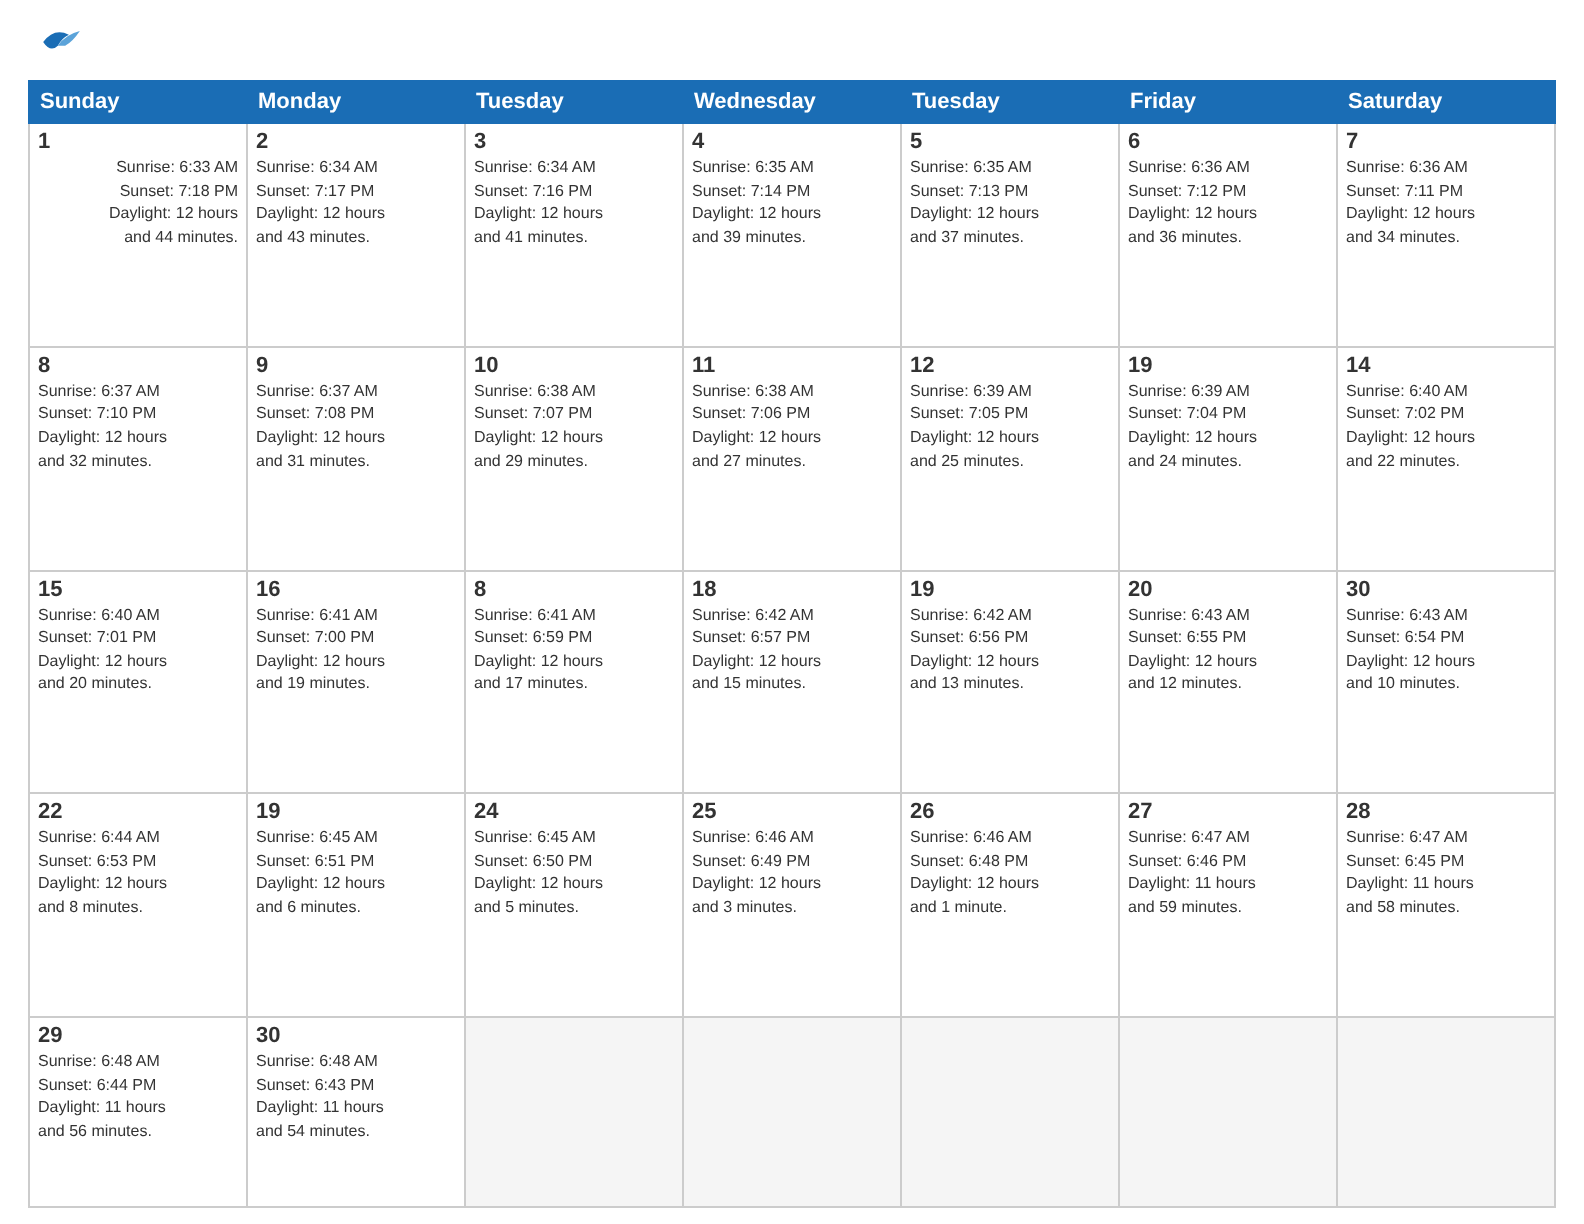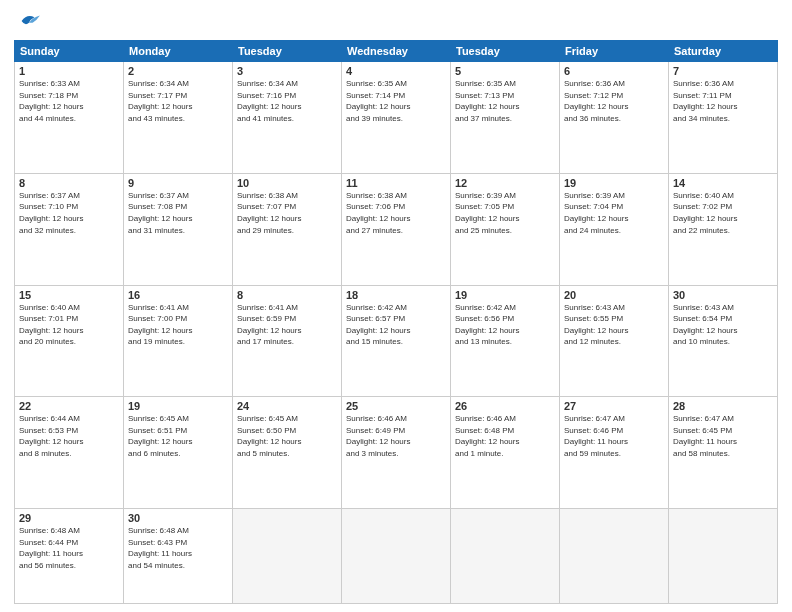--- a/index.html
+++ b/index.html
@@ -128,21 +128,21 @@
           <th>Wednesday</th>
           <th>Tuesday</th>
           <th>Friday</th>
           <th>Saturday</th>
         </tr>
     </thead>
     <tbody id="calendar-body">
     <tr>
           <td>
             <span class="day-num">1</span>
-            <div class="day-info" style="white-space: pre-line;">Sunrise: 6:33 AM
+            <div class="day-info" style="white-space: pre-line; text-align: right;">Sunrise: 6:33 AM
 Sunset: 7:18 PM
 Daylight: 12 hours
 and 44 minutes.</div>
           </td>
           <td>
             <span class="day-num">2</span>
             <div class="day-info" style="white-space: pre-line;">Sunrise: 6:34 AM
 Sunset: 7:17 PM
 Daylight: 12 hours
 and 43 minutes.</div>

